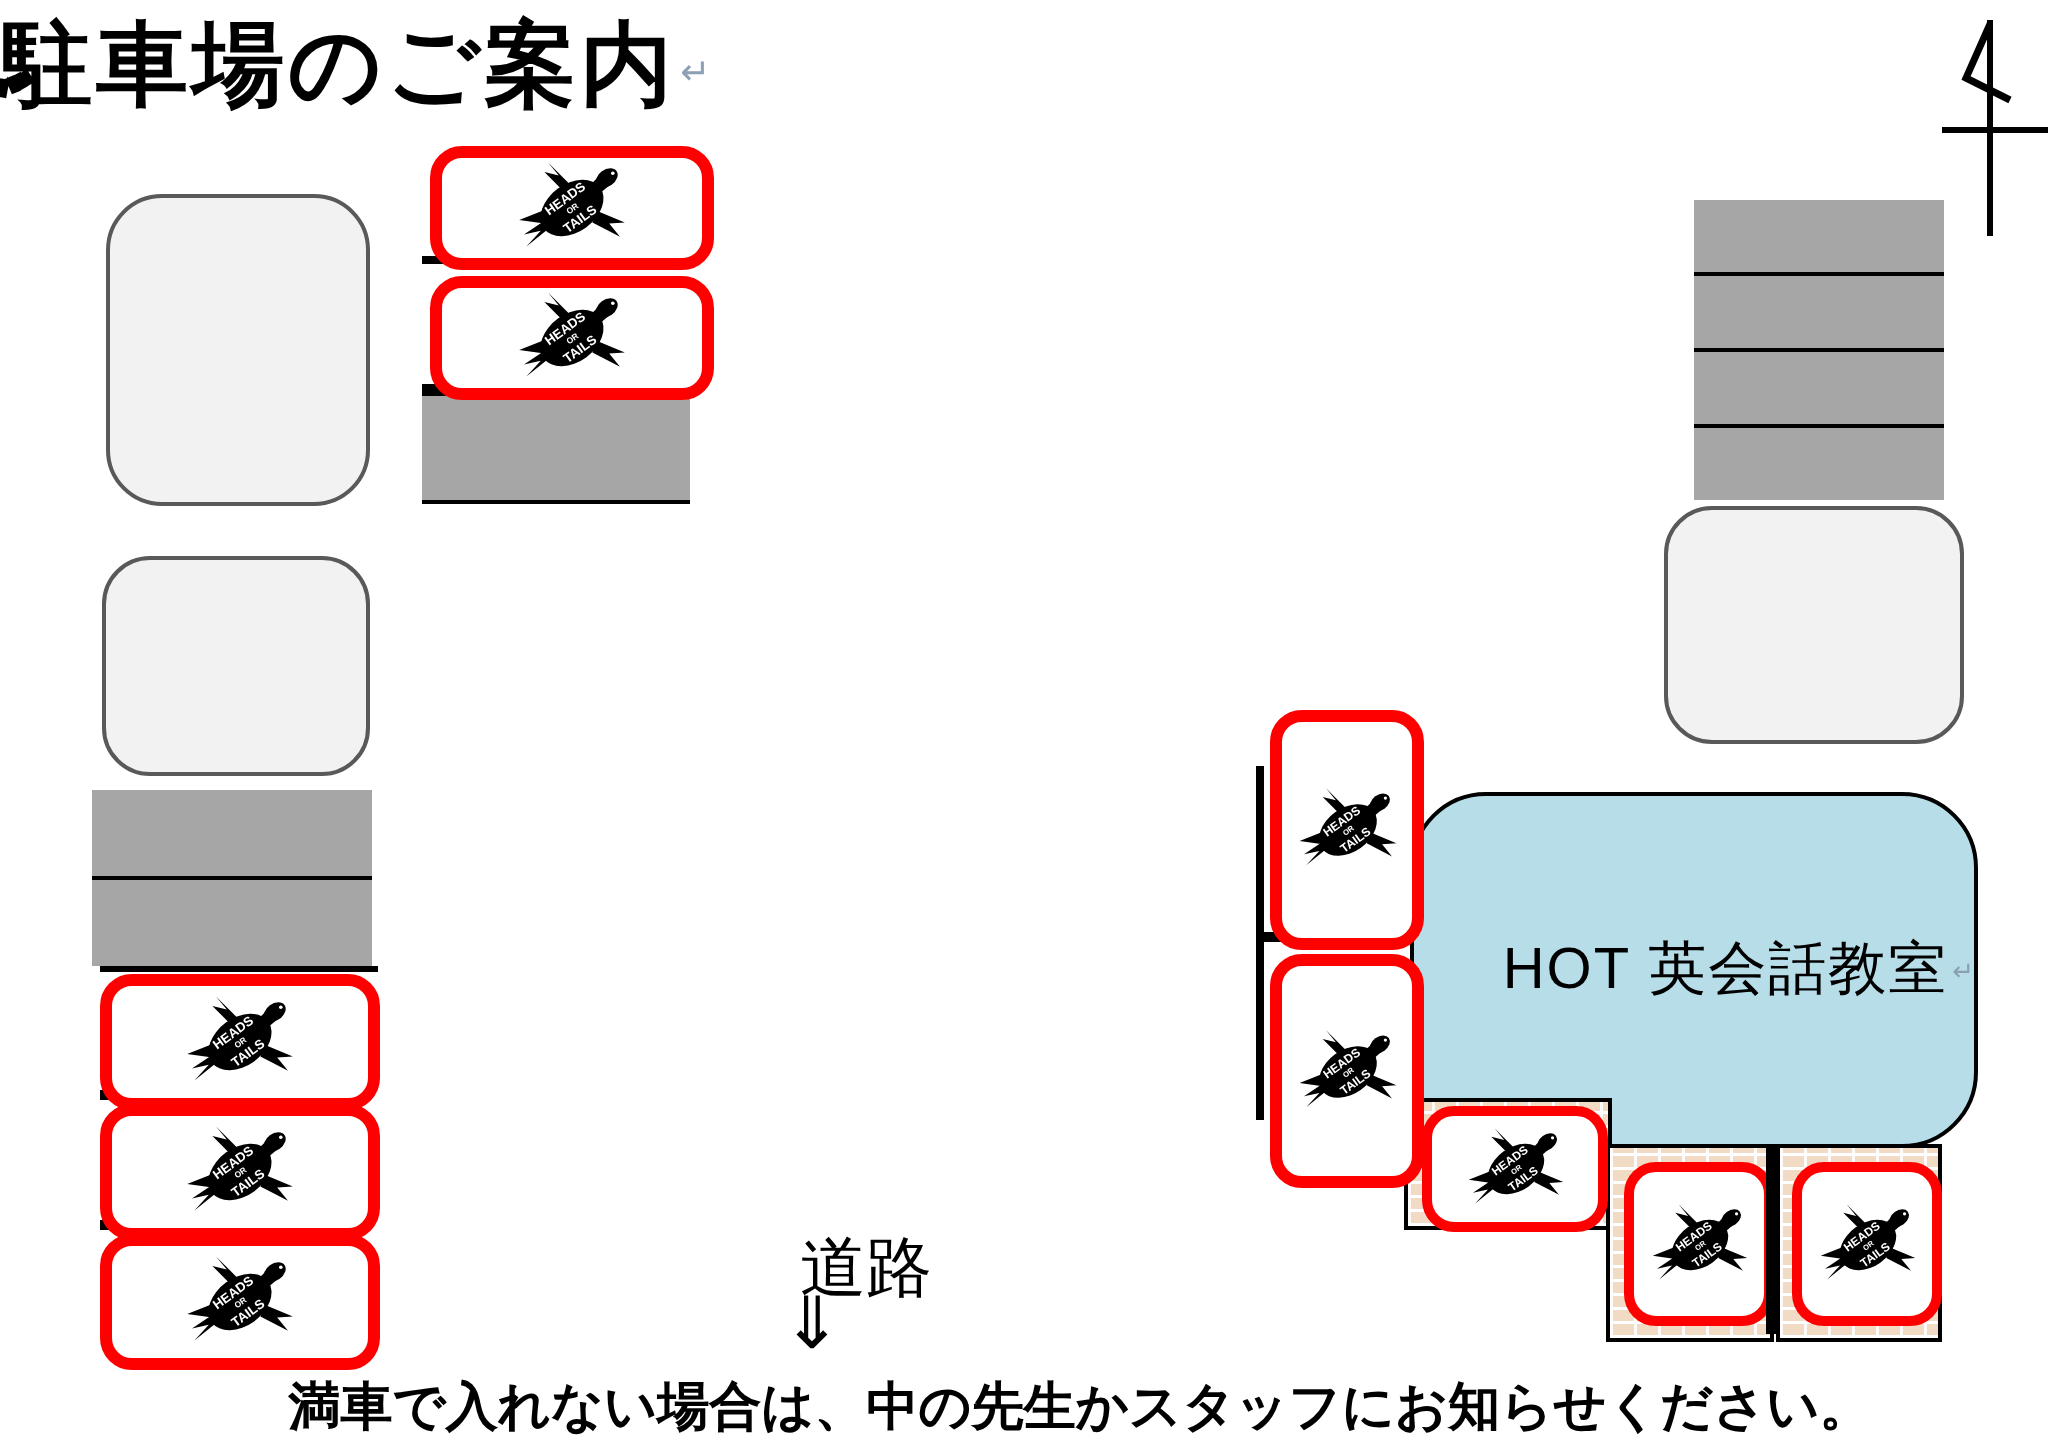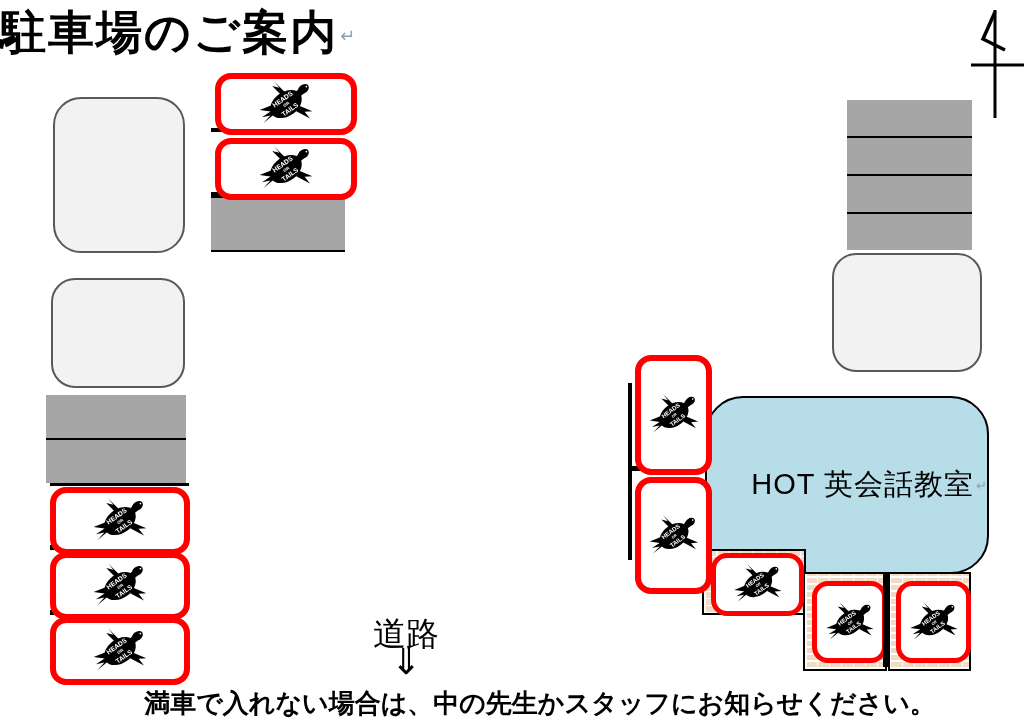--- a/index.html
+++ b/index.html
@@ -67,21 +67,21 @@
   .brick{position:absolute;border:2px solid #000;z-index:1;
          background-color:var(--brick-fill,#f2dbc4);
          background-image:
            repeating-linear-gradient(0deg,#ffffff 0 1.5px,transparent 1.5px 7px),
            repeating-linear-gradient(90deg,rgba(255,255,255,.9) 0 1.5px,transparent 1.5px 12px);}
   .br-1{left:702px;top:549px;width:100px;height:62px;}
   .br-2{left:803px;top:572px;width:80px;height:95px;}
   .br-3{left:888px;top:572px;width:79px;height:95px;}
 
   
-  .road{position:absolute;left:346px;top:612px;width:120px;text-align:center;font-size:33px;}
+  .road{position:absolute;left:346px;top:612px;width:120px;text-align:right;font-size:33px;}
   .road-arrow{position:absolute;left:346px;top:644px;width:120px;text-align:center;
               font-size:36px;line-height:1;}
 
   
   .footer{position:absolute;left:0;top:686px;width:1030px;text-align:center;margin:0;
           font-size:26px;font-weight:bold;letter-spacing:0;padding-left:25px;}
 
   
   .north{position:absolute;left:958px;top:4px;}
 </style>

